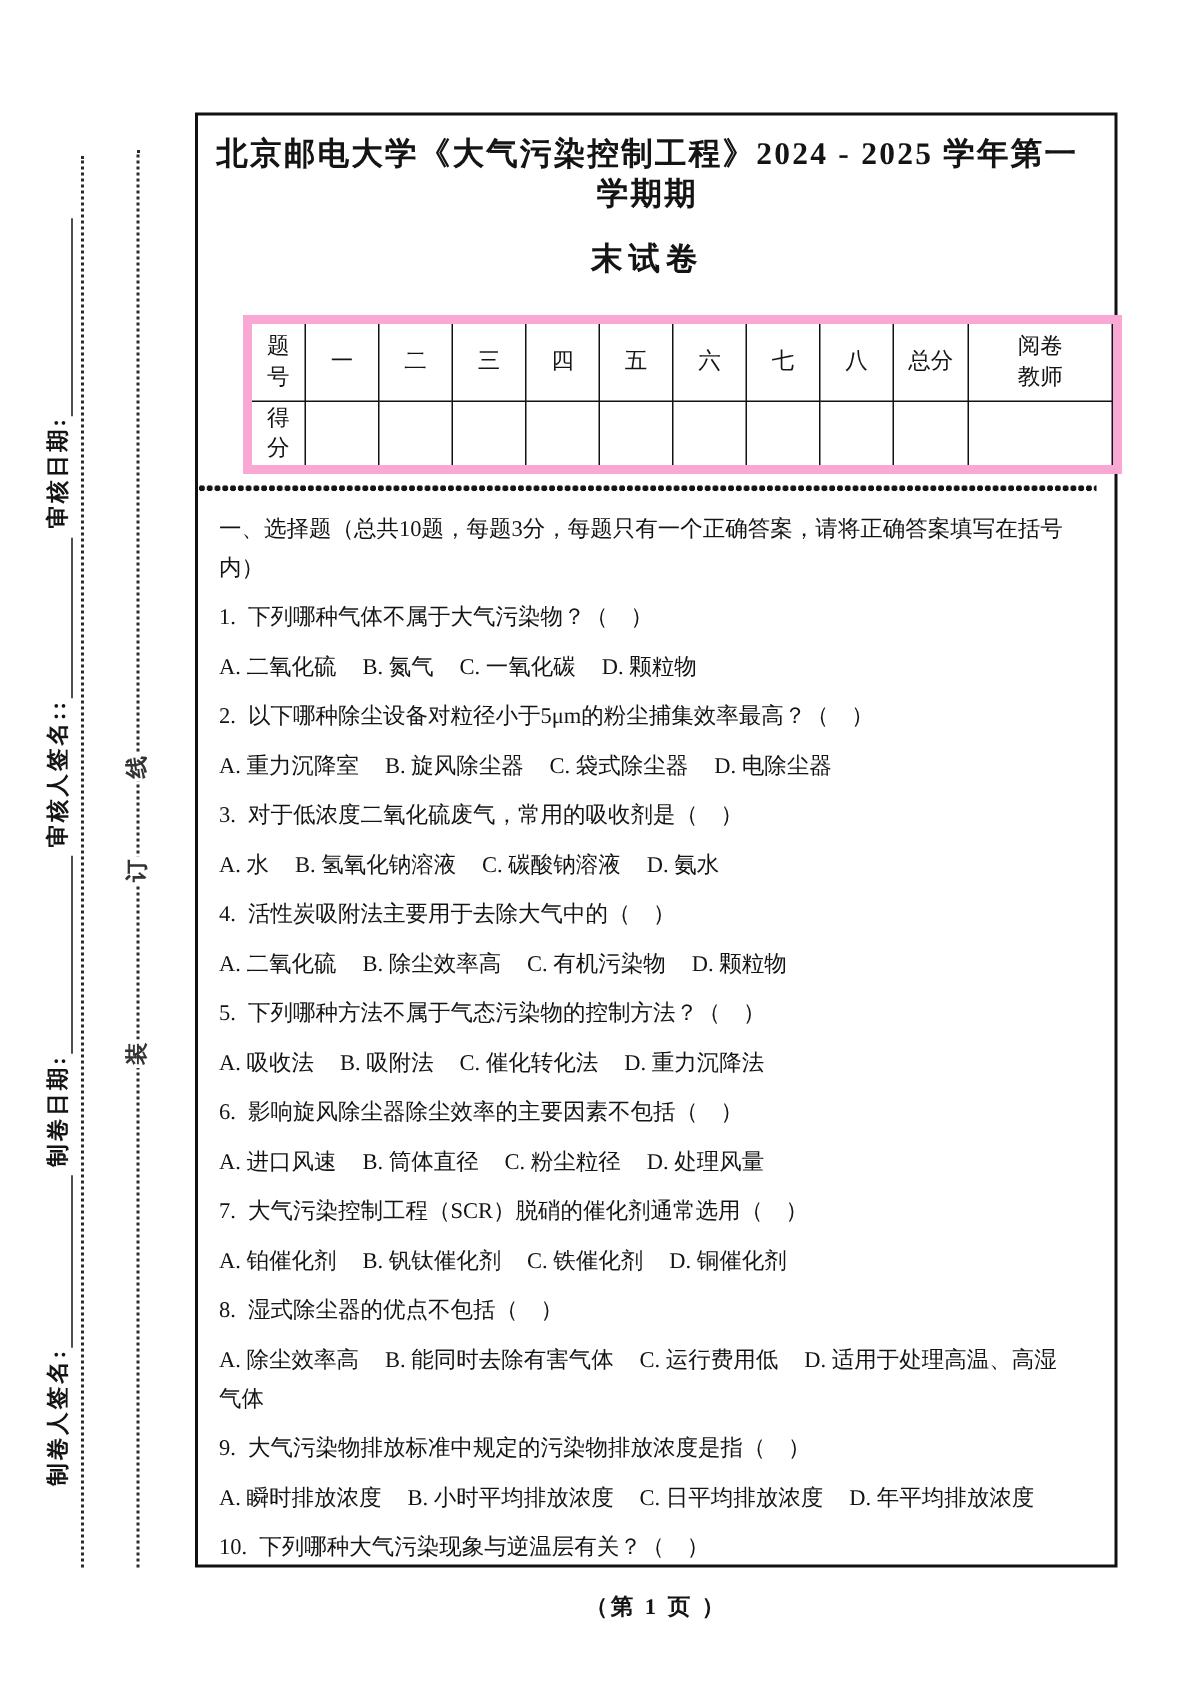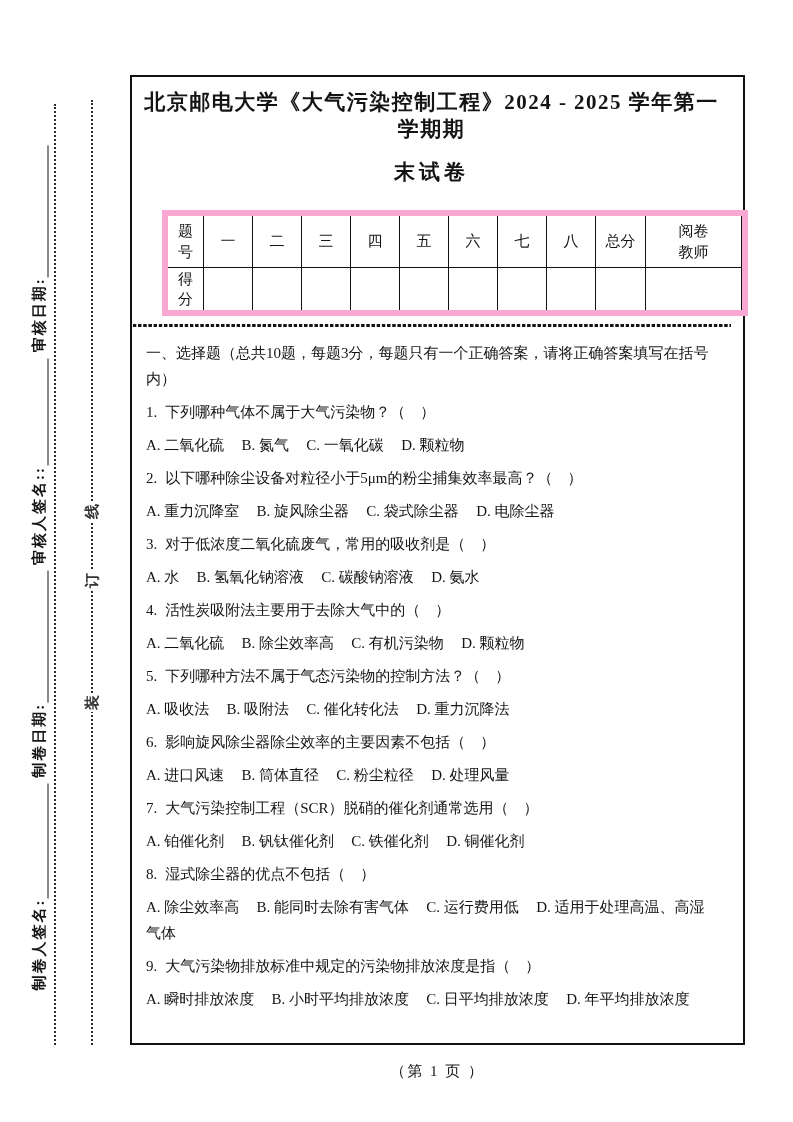--- a/index.html
+++ b/index.html
@@ -97,21 +97,21 @@
 
   .content{margin:12px 2px 0 2px;font-size:15px;}
   .content p{margin:7px 0;line-height:26px;}
   .section-head{font-weight:normal;}
   .q-num{margin-right:8px;}
   .opt{margin-right:1.15em;}
   .opt:last-child{margin-right:0;}
 
   .footer{
     position:absolute;left:130px;top:1062px;width:615px;
-    text-align:center;font-size:15px;font-weight:normal;letter-spacing:2px;
+    text-align:center;font-size:15px;font-weight:bold;letter-spacing:2px;
   }
 </style>
 </head>
 <body>
 
 <div class="page">
 
   <div class="dotline dotline-inner"></div>
   <div class="dotline dotline-outer"></div>
 
@@ -271,20 +271,24 @@
           <div>
             <p><span class="q-num">8.</span><span>湿式除尘器的优点不包括（　）</span></p>
             <p><span class="opt">A. 除尘效率高</span><span class="opt">B. 能同时去除有害气体</span><span class="opt">C. 运行费用低</span><span class="opt">D. 适用于处理高温、高湿气体</span></p>
           </div>
 
           <div>
             <p><span class="q-num">9.</span><span>大气污染物排放标准中规定的污染物排放浓度是指（　）</span></p>
             <p><span class="opt">A. 瞬时排放浓度</span><span class="opt">B. 小时平均排放浓度</span><span class="opt">C. 日平均排放浓度</span><span class="opt">D. 年平均排放浓度</span></p>
           </div>
 
+          <div>
+            <p><span class="q-num">10.</span><span>下列哪种大气污染现象与逆温层有关？（　）</span></p>
+            <p></p>
+          </div>
 
       </div>
     </div>
 
   </div>
 
   <div class="footer">（第 1 页 ）</div>
 
 </div>
 

